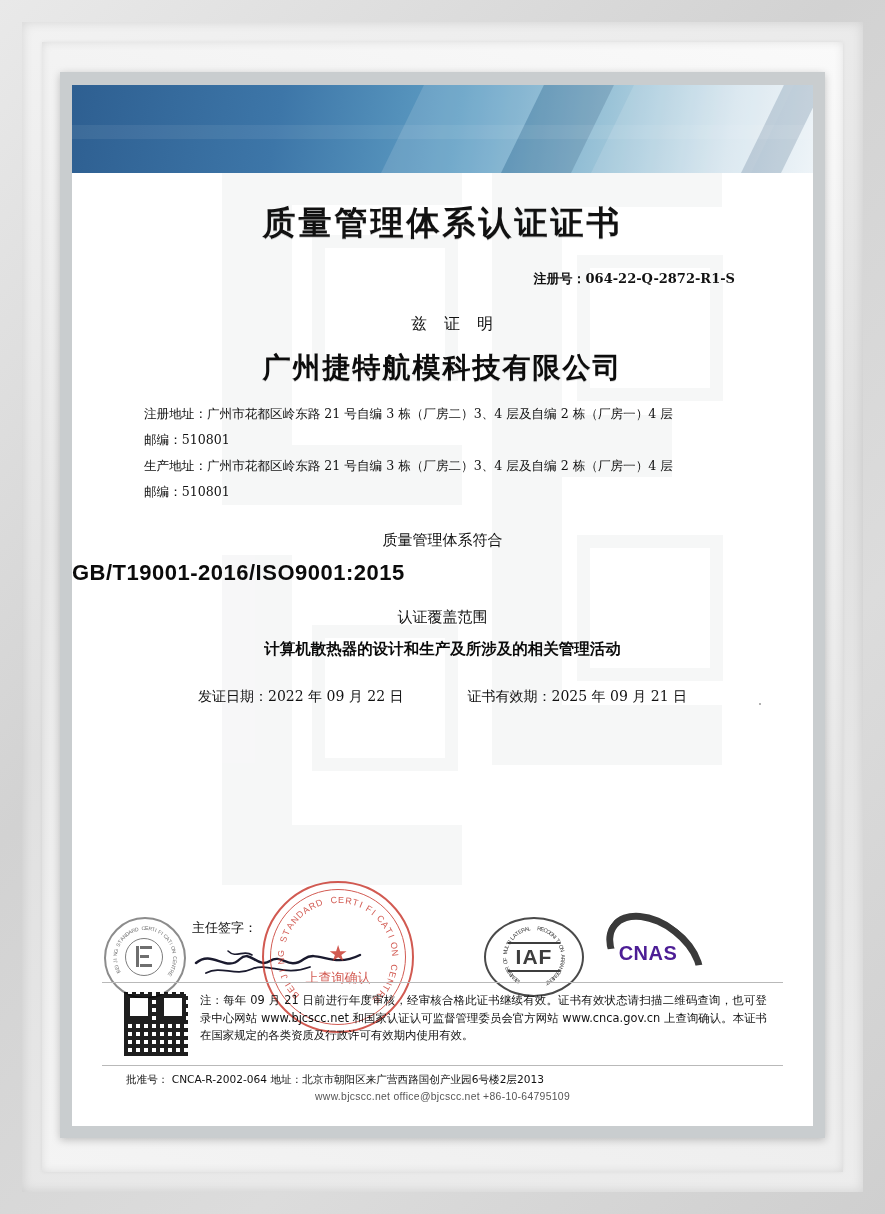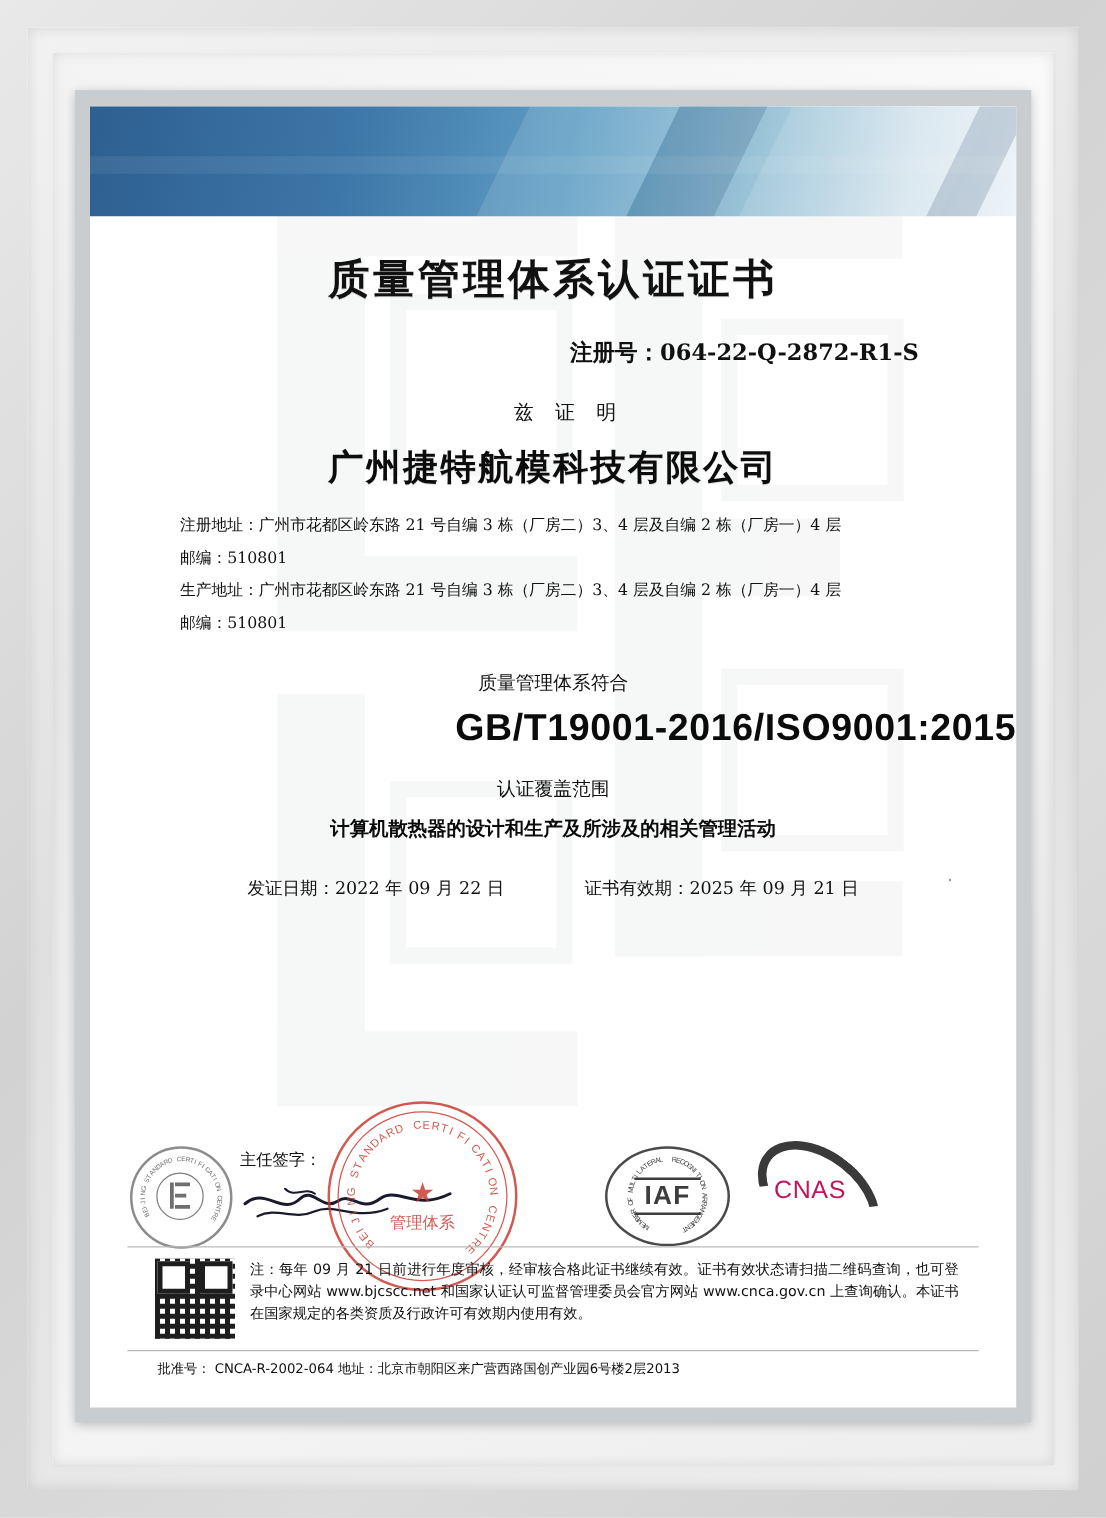--- a/index.html
+++ b/index.html
@@ -125,21 +125,21 @@
     font-size: 33px;
     letter-spacing: 3px;
     color: #111;
     margin-top: 28px;
     text-shadow: 0 1px 0 rgba(0,0,0,0.18);
   }
   .reg-no {
     text-align: right;
     padding-right: 78px;
     margin-top: 24px;
-    font-size: 18px;
+    font-size: 13px;
     font-weight: bold;
     font-family: "DejaVu Serif", serif;
     color: #111;
   }
   .hereby {
     text-align: center;
     margin-top: 26px;
     font-size: 16px;
     font-family: "DejaVu Serif", serif;
     letter-spacing: 6px;
@@ -175,23 +175,23 @@
   .addr-row { white-space: nowrap; }
 
   .std-intro {
     text-align: center;
     margin-top: 26px;
     font-size: 15px;
     font-family: "DejaVu Serif", serif;
     color: #111;
   }
   .std-code {
-    text-align: right;
+    text-align: left;
     margin-top: 10px;
-    font-size: 30px;
+    font-size: 22px;
     font-weight: bold;
     font-family: "Liberation Sans", sans-serif;
     letter-spacing: 0.5px;
     color: #0b0b0b;
   }
   .scope-label {
     text-align: center;
     margin-top: 22px;
     font-size: 15px;
     font-family: "DejaVu Serif", serif;
@@ -350,24 +350,24 @@
     border-radius: 50%;
     border-bottom-color: transparent;
     border-right-color: transparent;
     transform: rotate(38deg);
   }
   .cnas-logo .cnas-word {
     position: absolute;
     left: 50%; top: 52%;
     transform: translate(-50%,-50%);
     font-family: "Liberation Sans", sans-serif;
-    font-weight: normal;
+    font-weight: bold;
     font-size: 20px;
     letter-spacing: 0.5px;
-    color: #be185d;
+    color: #4c1d95;
   }
   .cnas-text {
     font-size: 10px;
     line-height: 13.5px;
     color: #111;
     font-family: "DejaVu Sans", sans-serif;
   }
   .cnas-text .en {
     font-family: "Liberation Sans", sans-serif;
     font-size: 9.5px;
@@ -621,21 +621,21 @@
               <span style="color: rgb(200, 54, 44); transform: rotate(82.5deg) translate(0px, -62px);">N</span>
               <span style="color: rgb(200, 54, 44); transform: rotate(90deg) translate(0px, -62px);"> </span>
               <span style="color: rgb(200, 54, 44); transform: rotate(97.5deg) translate(0px, -62px);">C</span>
               <span style="color: rgb(200, 54, 44); transform: rotate(105deg) translate(0px, -62px);">E</span>
               <span style="color: rgb(200, 54, 44); transform: rotate(112.5deg) translate(0px, -62px);">N</span>
               <span style="color: rgb(200, 54, 44); transform: rotate(120deg) translate(0px, -62px);">T</span>
               <span style="color: rgb(200, 54, 44); transform: rotate(127.5deg) translate(0px, -62px);">R</span>
               <span style="color: rgb(200, 54, 44); transform: rotate(135deg) translate(0px, -62px);">E</span>
             </div>
           <div class="star">★</div>
-          <div class="seal-center">管理体系</div>
+          <div class="seal-center">上查询确认</div>
         </div>
 
         <div class="iaf-mark">
           <div class="circular-text" id="iaf-ring">
               <span style="color: rgb(61, 61, 61); transform: rotate(-150deg) translate(0px, -32px);">M</span>
               <span style="color: rgb(61, 61, 61); transform: rotate(-143.478deg) translate(0px, -32px);">E</span>
               <span style="color: rgb(61, 61, 61); transform: rotate(-136.957deg) translate(0px, -32px);">M</span>
               <span style="color: rgb(61, 61, 61); transform: rotate(-130.435deg) translate(0px, -32px);">B</span>
               <span style="color: rgb(61, 61, 61); transform: rotate(-123.913deg) translate(0px, -32px);">E</span>
               <span style="color: rgb(61, 61, 61); transform: rotate(-117.391deg) translate(0px, -32px);">R</span>
@@ -691,17 +691,18 @@
           </div>
         </div>
       </div>
 
       <div class="notes-wrap">
         <div class="notes-row">
           <div class="qr"></div>
           <div class="notes-text">注：每年 09 月 21 日前进行年度审核，经审核合格此证书继续有效。证书有效状态请扫描二维码查询，也可登录中心网站 www.bjcscc.net 和国家认证认可监督管理委员会官方网站 www.cnca.gov.cn 上查询确认。本证书在国家规定的各类资质及行政许可有效期内使用有效。</div>
         </div>
         <div class="approval">批准号： CNCA-R-2002-064  地址：北京市朝阳区来广营西路国创产业园6号楼2层2013</div>
+        <div class="contact">www.bjcscc.net   office@bjcscc.net   +86-10-64795109</div>
       </div>
 
     </div>
   </div>
 </div>
 
 </body></html>

